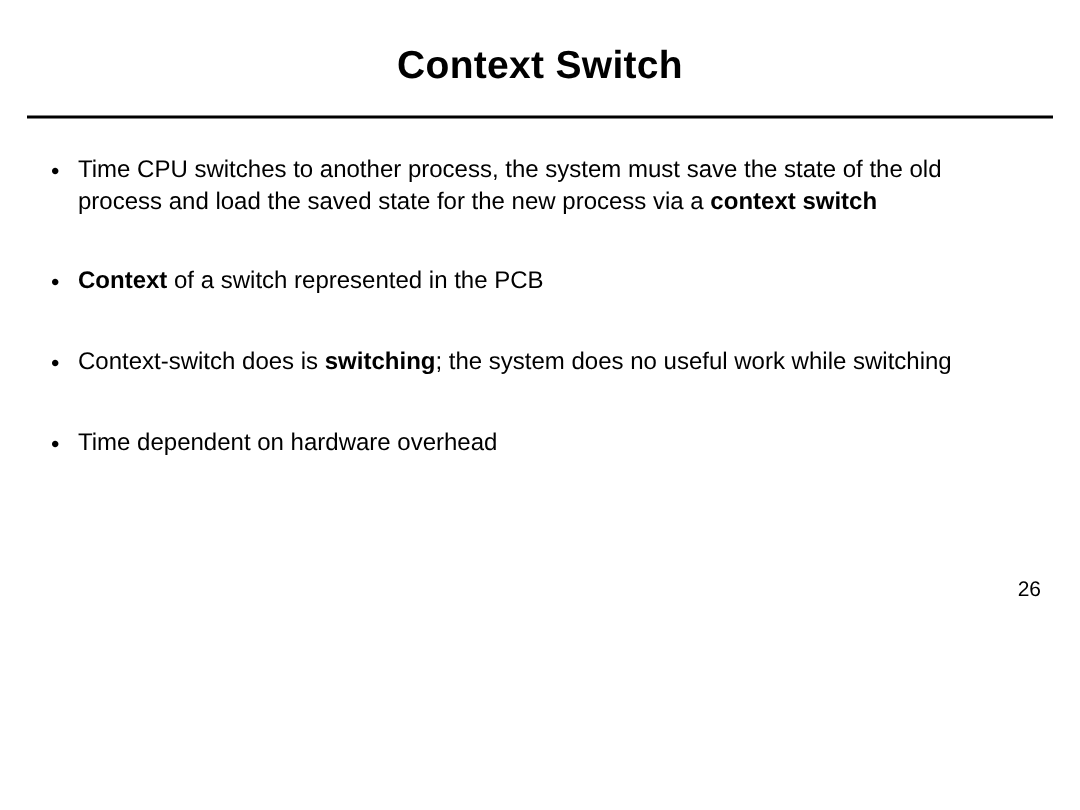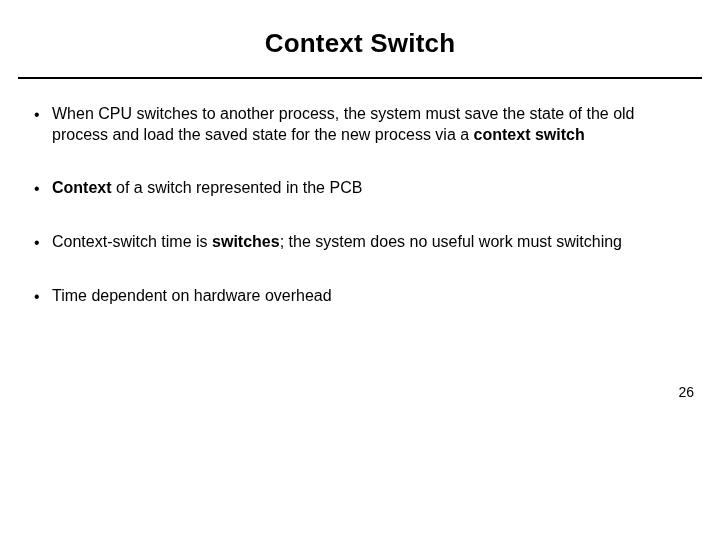--- a/index.html
+++ b/index.html
@@ -26,35 +26,35 @@
   </div>
 
   <hr class="rule">
 
   <div class="content">
     <ul class="bullets">
 
       <li>
         <span class="dot">•</span>
         <span class="txt">
-          <span>When CPU switches to another process, the system must save the state of the old process and load the saved state for the new process via a </span><span class="b">context switch</span>
+          <span>Time CPU switches to another process, the system must save the state of the old process and load the saved state for the new process via a </span><span class="b">context switch</span>
         </span>
       </li>
 
       <li>
         <span class="dot">•</span>
         <span class="txt">
           <span class="b">Context</span><span> of a switch represented in the PCB</span>
         </span>
       </li>
 
       <li>
         <span class="dot">•</span>
         <span class="txt">
-          <span>Context-switch time is </span><span class="b">switches</span><span>; the system does no useful work must switching</span>
+          <span>Context-switch does is </span><span class="b">switching</span><span>; the system does no useful work while switching</span>
         </span>
       </li>
 
       <li>
         <span class="dot">•</span>
         <span class="txt">Time dependent on hardware overhead</span>
       </li>
 
     </ul>
   </div>

